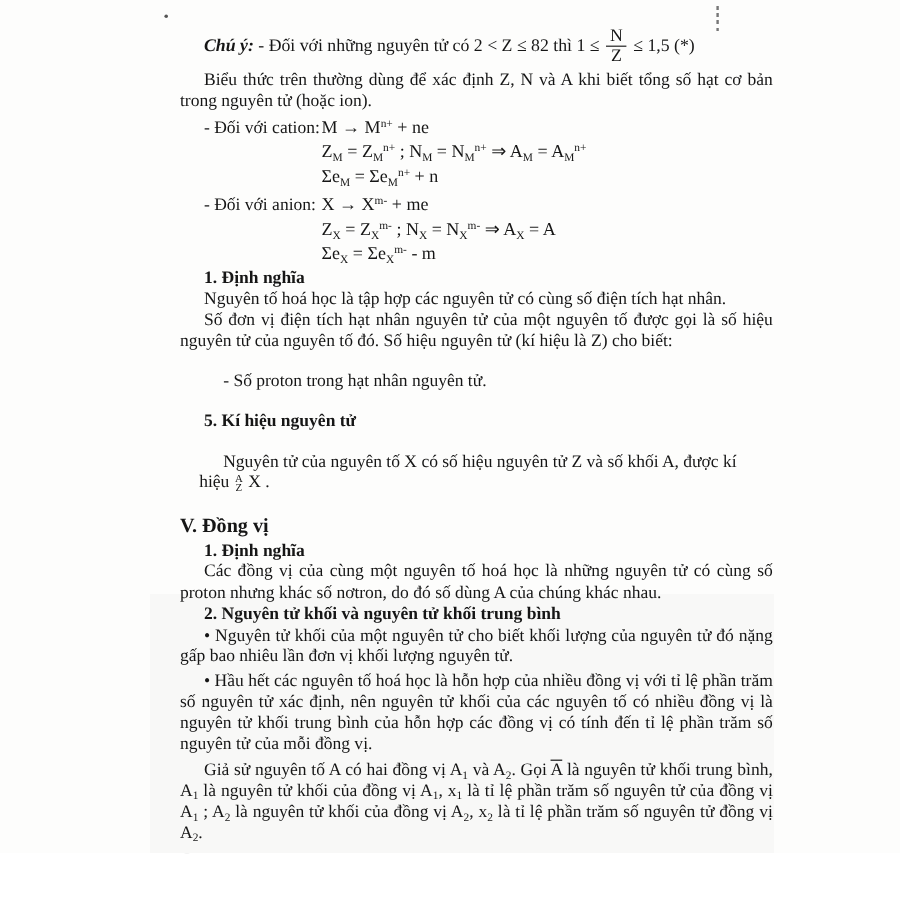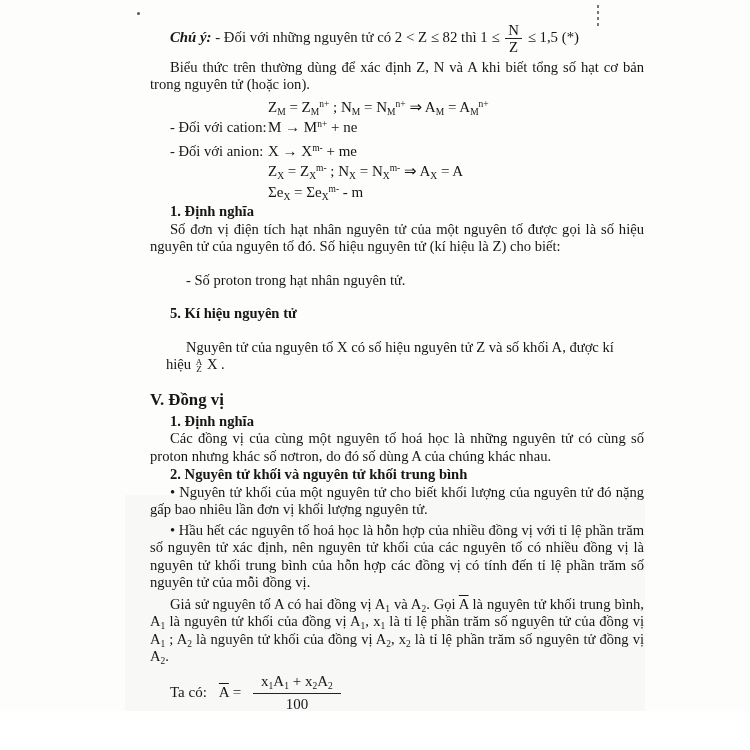--- a/index.html
+++ b/index.html
@@ -70,31 +70,33 @@
   <div class="artifact a-edge1"></div>
   <div class="artifact a-edge2"></div>
 
   <div class="content">
 
     <p class="note-line"><span class="note-label">Chú ý:</span><span> - Đối với những nguyên tử có 2 &lt; Z ≤ 82 thì 1 ≤ </span><span class="frac"><span class="fnum">N</span><span class="fden">Z</span></span><span> ≤ 1,5  (*)</span></p>
 
     <p class="p">Biểu thức trên thường dùng để xác định Z, N và A khi biết tổng số hạt cơ bản trong nguyên tử (hoặc ion).</p>
 
     <div class="frm">
+      <div class="frm-row"><span class="frm-label">- Đối với cation:</span><span>M → M<sup>n+</sup> + ne</span></div>
       <div class="frm-row frm-indent">Z<sub>M</sub> = Z<sub>M</sub><sup>n+</sup> ; N<sub>M</sub> = N<sub>M</sub><sup>n+</sup>  ⇒  A<sub>M</sub> = A<sub>M</sub><sup>n+</sup></div>
-      <div class="frm-row"><span class="frm-label">- Đối với cation:</span><span>M → M<sup>n+</sup> + ne</span></div>
+      <div class="frm-row frm-indent">Σe<sub>M</sub> = Σe<sub>M</sub><sup>n+</sup> + n</div>
     </div>
 
     <div class="frm">
       <div class="frm-row"><span class="frm-label">- Đối với anion:</span><span>X → X<sup>m-</sup> + me</span></div>
       <div class="frm-row frm-indent">Z<sub>X</sub> = Z<sub>X</sub><sup>m-</sup> ; N<sub>X</sub> = N<sub>X</sub><sup>m-</sup>  ⇒  A<sub>X</sub> = A</div>
       <div class="frm-row frm-indent">Σe<sub>X</sub> = Σe<sub>X</sub><sup>m-</sup> - m</div>
     </div>
 
     <p class="sub-h">1. Định nghĩa</p>
+    <p class="p">Nguyên tố hoá học là tập hợp các nguyên tử có cùng số điện tích hạt nhân.</p>
     <p class="p">Số đơn vị điện tích hạt nhân nguyên tử của một nguyên tố được gọi là số hiệu nguyên tử của nguyên tố đó. Số hiệu nguyên tử (kí hiệu là Z) cho biết:</p>
     <p class="line">- Số proton trong hạt nhân nguyên tử.</p>
     <p class="sub-h">5. Kí hiệu nguyên tử</p>
     <p class="line"><span>Nguyên tử của nguyên tố X có số hiệu nguyên tử Z và số khối A, được kí hiệu </span><span class="nuclide"><span>A</span><span>Z</span></span><span> X .</span></p>
 
     <p class="sec-title">V. Đồng vị</p>
     <p class="sub-h">1. Định nghĩa</p>
     <p class="p">Các đồng vị của cùng một nguyên tố hoá học là những nguyên tử có cùng số proton nhưng khác số nơtron, do đó số dùng A của chúng khác nhau.</p>
     <p class="sub-h">2. Nguyên tử khối và nguyên tử khối trung bình</p>
     <p class="p">•  Nguyên tử khối của một nguyên tử cho biết khối lượng của nguyên tử đó nặng gấp bao nhiêu lần đơn vị khối lượng nguyên tử.</p>

